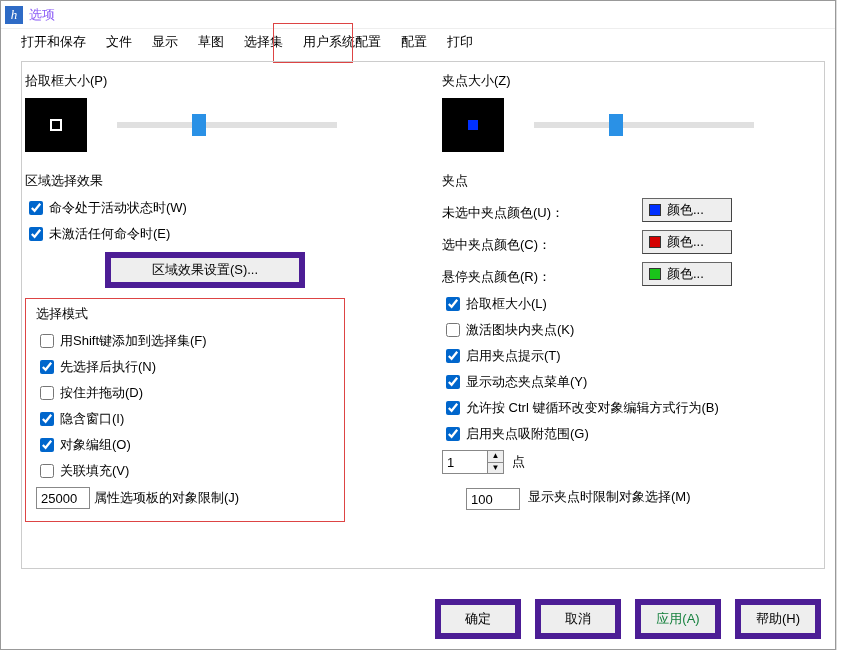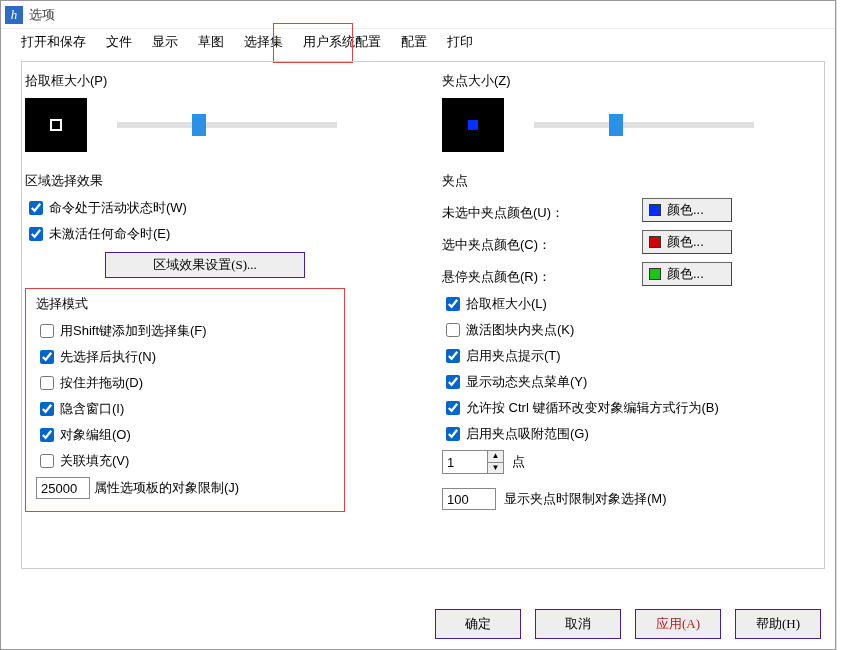--- a/index.html
+++ b/index.html
@@ -31,21 +31,21 @@
     background: #2e6bc6;
     color: #fff;
     font-style: italic;
     font-family: serif;
     font-size: 13px;
     display: flex;
     align-items: center;
     justify-content: center;
     margin-right: 6px;
   }
-  .title-text { color: #404040; text-align: right; }
+  .title-text { color: #8b5cf6; text-align: right; }
   .info-row {
     display: flex;
     padding: 6px 10px 2px 10px;
   }
   .info-label { margin-right: 40px; }
   .info-value { margin-right: 110px; }
   .tabs {
     display: flex;
     padding: 0 10px;
     position: relative;
@@ -112,26 +112,25 @@
   .slider-thumb {
     width: 14px;
     height: 22px;
     background: #2a91e6;
     position: absolute;
     top: -8px;
   }
   .check-row { display: flex; align-items: center; margin: 6px 0; }
   .check-row input[type=checkbox] { width: 14px; height: 14px; margin-right: 6px; accent-color: #0066cc; }
   .btn {
-    border: 1px solid #4c1d95;
+    border: 6px solid #4c1d95;
     background: #eee;
     padding: 3px 14px;
     cursor: pointer;
     display: inline-block;
-    font-family: Liberation Serif, serif;
   }
   .btn-wide { width: 200px; text-align: center;}
   .color-btn {
     border: 1px solid #666;
     border-right-color:#444;
     border-bottom-color:#444;
     background: #eee;
     padding: 2px 8px 2px 6px;
     width: 90px;
     display: inline-flex;
@@ -187,21 +186,21 @@
   }
   .spinner-btns div:first-child { border-bottom: 1px solid #888;}
   .bottom-buttons {
     position: absolute;
     bottom: 10px;
     right: 14px;
     display: flex;
     gap: 14px;
   }
   .bottom-buttons .btn { width: 86px; text-align:center; padding:5px 0;}
-  .btn.disabled { color: #b91c1c; }
+  .btn.disabled { color: #15803d; }
   .sidebar-edge {
     position: absolute;
     right: 0px;
     top: 0;
     width: 26px;
     height: 100%;
     background: #fff;
     border-left: 1px solid #ddd;
   }
 </style>
@@ -350,21 +349,21 @@
         <div class="spinner-wrap">
           <input value="1" style="">
           <div class="spinner-btns">
             <div>▲</div>
             <div>▼</div>
           </div>
         </div>
         <span style="margin-left:8px">点</span>
       </div>
 
-      <div style="margin-top:14px; display:flex; align-items:center;">
+      <div style="margin-top:14px; display:flex; margin-left:24px;">
         <input class="num-input" value="100" style="">
         <span style="margin-left:8px">显示夹点时限制对象选择(M)</span>
       </div>
     </div>
   </div>
 
   <div class="bottom-buttons">
     <div class="btn">确定</div>
     <div class="btn">取消</div>
     <div class="btn disabled">应用(A)</div>

